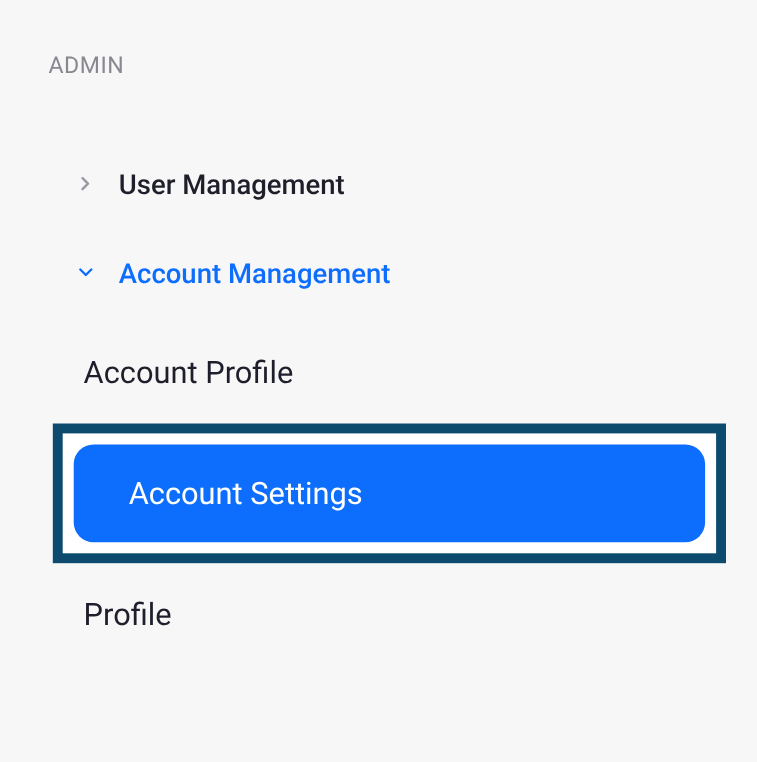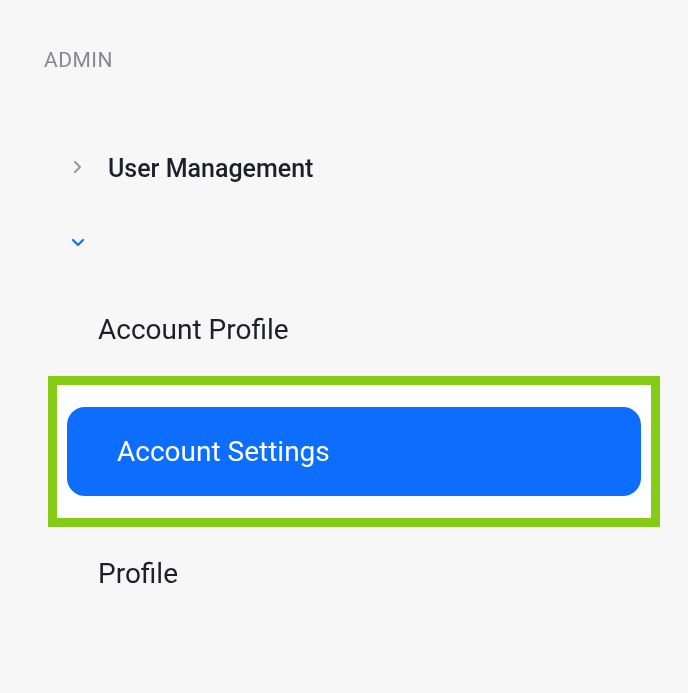--- a/index.html
+++ b/index.html
@@ -56,34 +56,34 @@
     .chevron svg {
       display: block;
     }
     
     .sub-list {
       list-style: none;
       margin-top: 8px;
     }
     
     .sub-item {
-      padding: 24px 0 24px 98px;
+      padding: 24px 0 24px 76px;
       cursor: pointer;
     }
     
     .sub-item-label {
       font-size: 28px;
       font-weight: 400;
       color: #1f1f2c;
     }
     
     .sub-item-highlighted-wrapper {
       margin: 6px 28px 6px 48px;
-      padding: 22px 10px;
-      border: 9px solid #84cc16;
+      padding: 10px 10px;
+      border: 9px solid #0c4a6e;
       background: #ffffff;
     }
     
     .sub-item-active {
       background: #0d6efd;
       border-radius: 18px;
       padding: 28px 0 28px 50px;
       cursor: pointer;
     }
     
@@ -109,20 +109,21 @@
     <span class="nav-item-label">User Management</span>
   </li>
 
 
   <li class="nav-item expanded">
     <span class="chevron">
       <svg width="16" height="16" viewBox="0 0 16 16" fill="none">
         <path d="M3 5 L8 10 L13 5" stroke="#0d6efd" stroke-width="2.2" stroke-linecap="round" stroke-linejoin="round"></path>
       </svg>
     </span>
+    <span class="nav-item-label">Account Management</span>
   </li>
 
 </ul>
 
 <ul class="sub-list">
 
   <li class="sub-item">
     <span class="sub-item-label">Account Profile</span>
   </li>
 

